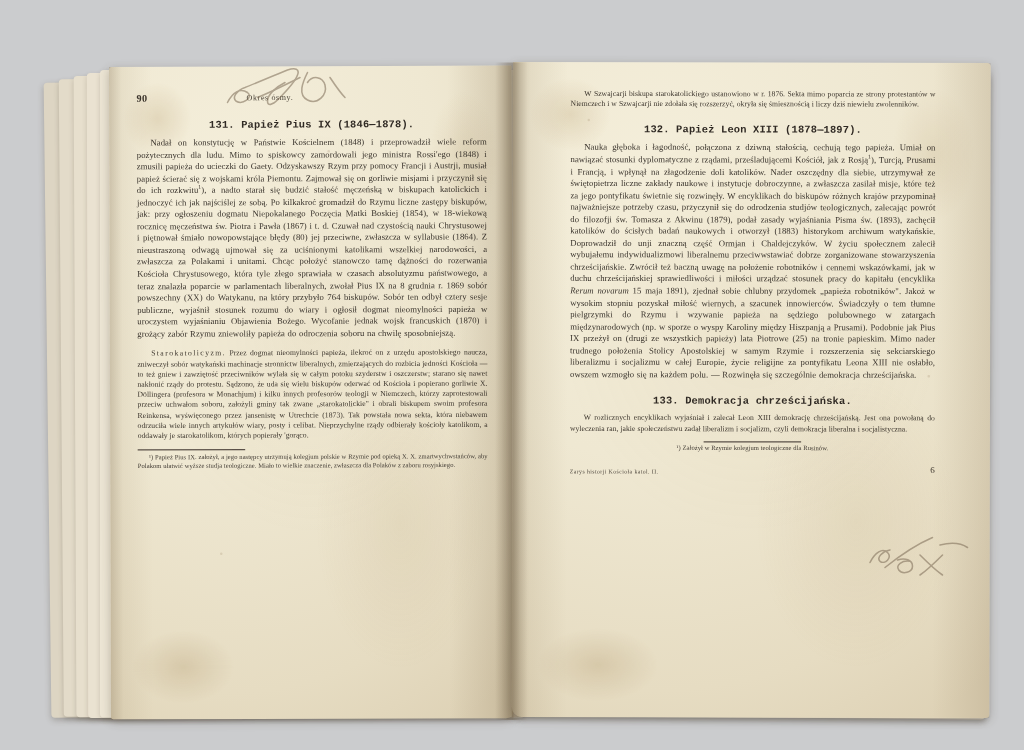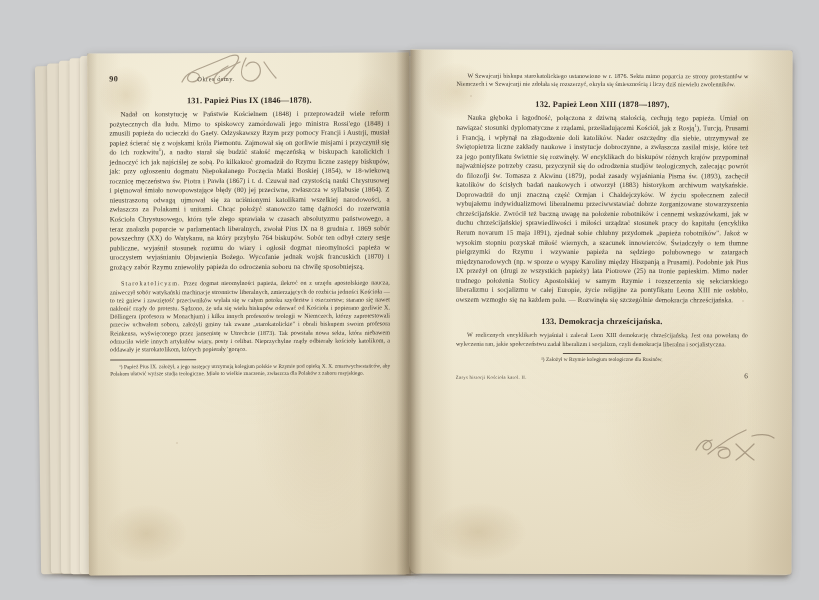--- a/index.html
+++ b/index.html
@@ -125,20 +125,21 @@
   }
   #hdr-left-running { margin-left: 88px; }
 
   .section-title {
     text-align: center;
     font-size: 8.3px;
     font-weight: 700;
     letter-spacing: .15px;
     margin: 7px 0 5px 0;
     color: #2f2923;
+    font-family: Liberation Mono, monospace;
   }
 
   p.body {
     margin: 0;
     font-size: 6.95px;
     line-height: 9.55px;
     text-align: justify;
     text-justify: inter-word;
     text-indent: 11px;
     color: #38322b;
@@ -151,21 +152,21 @@
     line-height: 8.2px;
     text-align: justify;
     text-indent: 11px;
     color: #3b342c;
     letter-spacing: .04px;
   }
   .gap-s { height: 5px; }
   .gap-m { height: 7px; }
 
   .spaced { letter-spacing: 1.15px; }
-  .ital   { }
+  .ital   { font-style: italic; }
 
   sup.fn { font-size: 4.6px; vertical-align: super; line-height: 0; }
 
   
   .fn-rule {
     width: 86px; height: 0; border-top: .7px solid #5a5048;
     margin: 6px 0 3px 0;
   }
   #block-right .fn-rule { width: 78px; margin: 5px auto 2.5px auto; }
   p.footnote {

